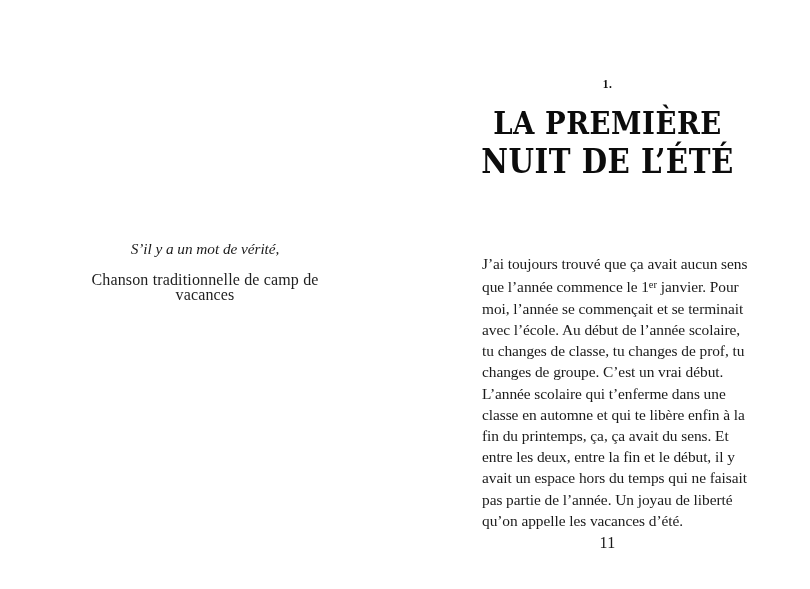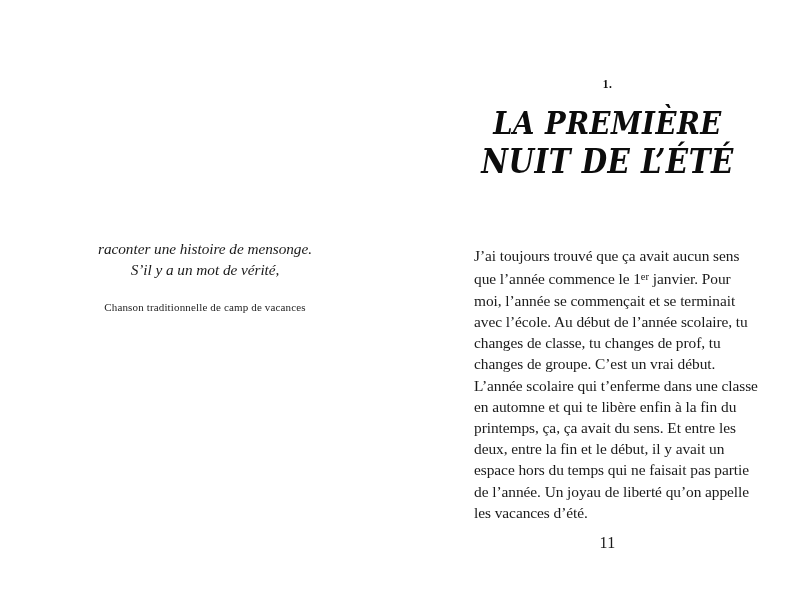--- a/index.html
+++ b/index.html
@@ -43,22 +43,22 @@
   }
   .epigraph-line {
     font-style: italic;
     font-size: 15.3px;
     line-height: 21.3px;
     letter-spacing: -0.05px;
     color: #1a1a1a;
     white-space: nowrap;
   }
   .epigraph-source {
-    margin-top: 19px;
-    font-size: 11px;
+    margin-top: 13px;
+    font-size: 16px;
     line-height: 15px;
     font-style: normal;
     letter-spacing: 0.15px;
     color: #1e1e1e;
   }
 
   
   .chapter-number {
     position: absolute;
     left: 0;
@@ -71,21 +71,20 @@
     color: #111111;
   }
 
   .chapter-title {
     position: absolute;
     left: 20px;
     top: 104px;
     width: 365px;
     text-align: center;
     color: #0c0c0c;
-    font-style: italic;
   }
   .title-line {
     display: block;
     position: relative;
     font-family: "DejaVu Serif", "Liberation Serif", serif;
     font-weight: 700;
     font-size: 33px;
     line-height: 38px;
     letter-spacing: 0.6px;
     text-transform: uppercase;
@@ -104,21 +103,21 @@
     width: 294px;     
     text-align: justify;
     text-justify: inter-word;
     font-size: 15.4px;
     line-height: 21.2px;
     letter-spacing: -0.06px;
     color: #1a1a1a;
     hyphens: none;
   }
   .body-text p {
-    margin: 4px;
+    margin: 12px;
     text-indent: 0;
   }
   .body-text p + p {
     text-indent: 22px;
   }
   .body-text p:last-child {
     text-align: left;
   }
   .ordinal {
     font-size: 0.68em;
@@ -138,21 +137,20 @@
   }
 </style>
 </head>
 <body>
 
 <div class="spread">
 
   <div class="page page-verso">
 
     <div class="epigraph-block">
-      <div class="epigraph-line">raconter une histoire de mensonge.</div>
       <div class="epigraph-line">S’il y a un mot de vérité,</div>
       <div class="epigraph-source">Chanson traditionnelle de camp de vacances</div>
     </div>
 
   </div>
 
   <div class="page page-recto">
 
     <div class="chapter-number">1.</div>
 

